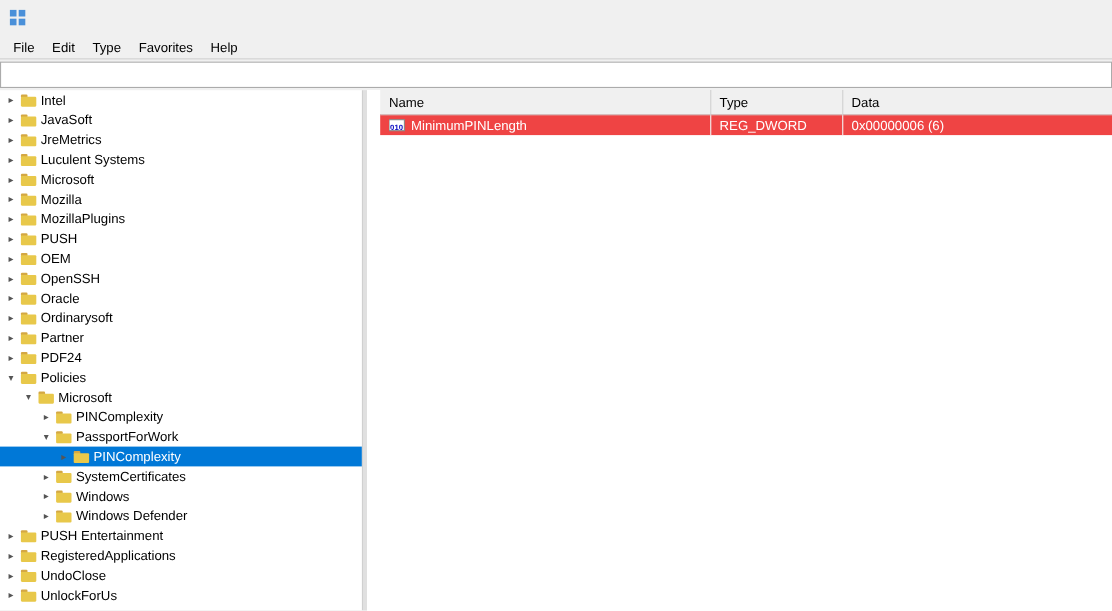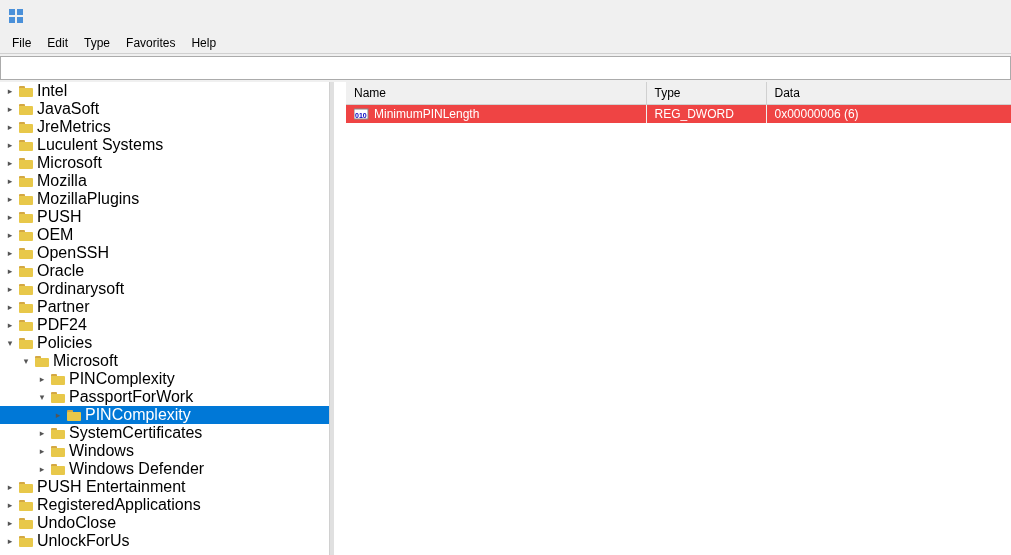--- a/index.html
+++ b/index.html
@@ -138,21 +138,21 @@
       justify-content: center;
     }
 
     
     .folder-svg {
       width: 16px;
       height: 14px;
     }
 
     .item-label {
-      font-size: 16px;
+      font-size: 12px;
       line-height: 18px;
     }
 
     
     .reg-table {
       width: 100%;
       border-collapse: collapse;
       margin-left: 12px;
     }
     .reg-table thead tr {

